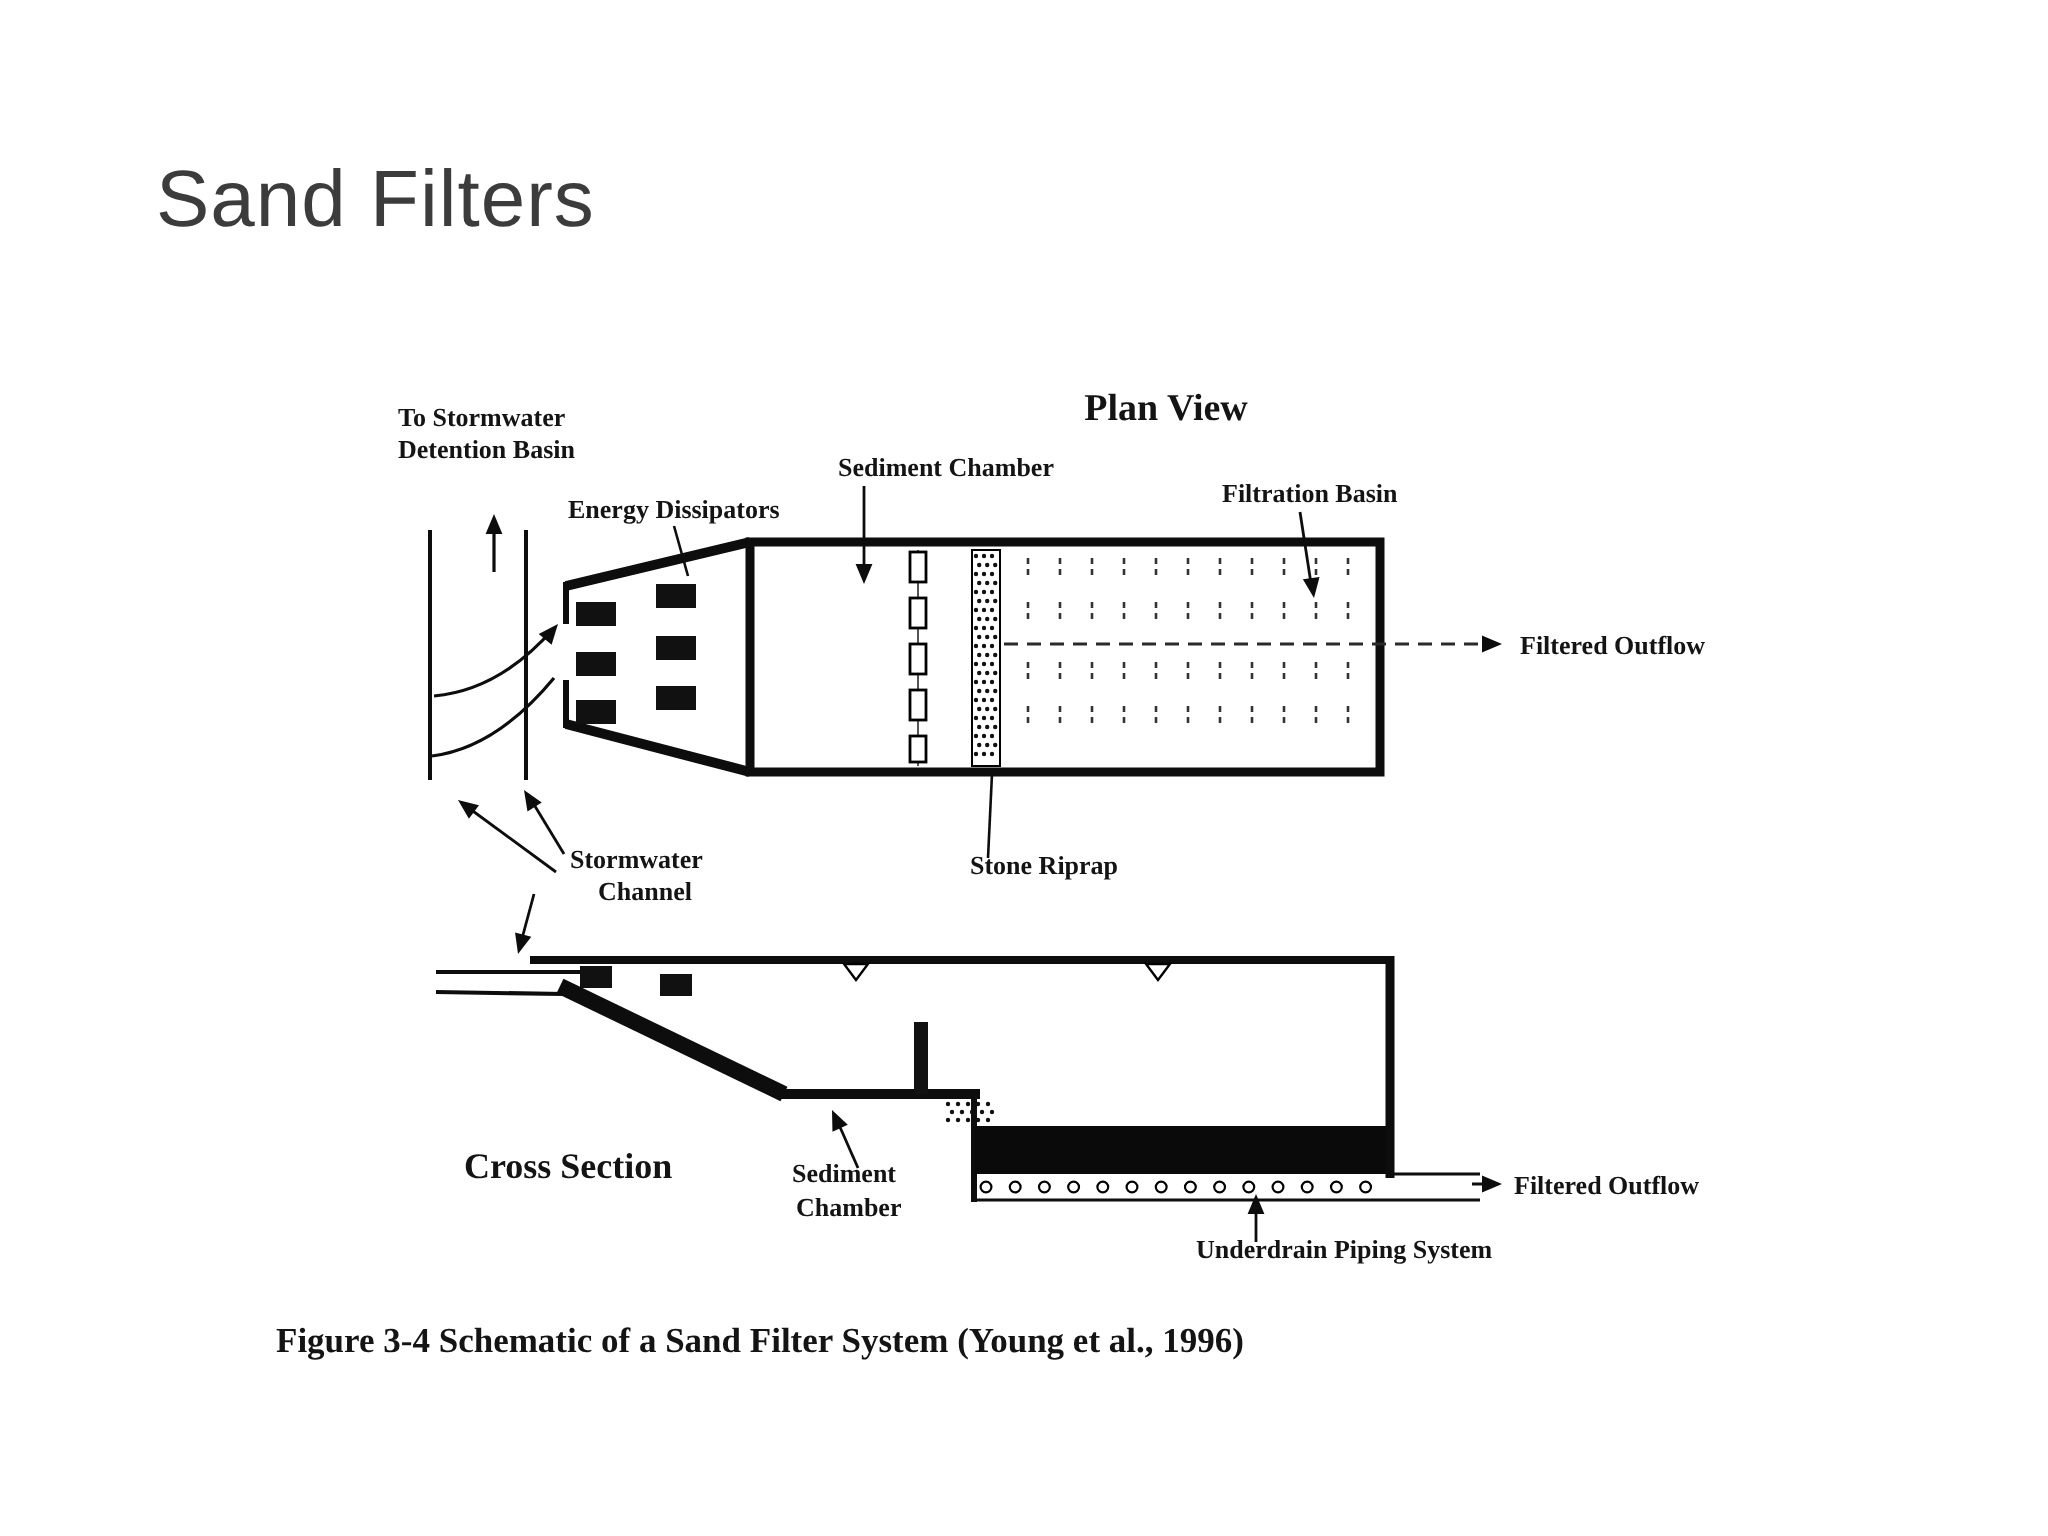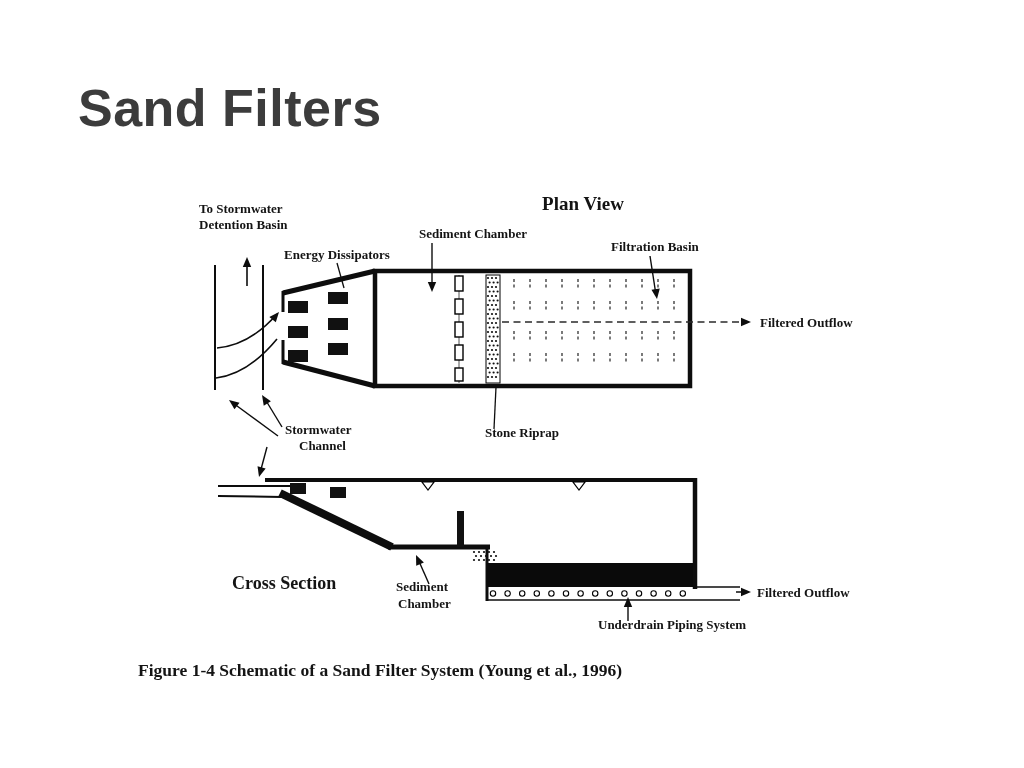--- a/index.html
+++ b/index.html
@@ -2,21 +2,21 @@
 <html><head>
 <meta charset="utf-8">
 <style>
   html,body{margin:0;padding:0;}
   body{
     width:1024px;height:768px;background:#ffffff;position:relative;overflow:hidden;
     font-family:"Liberation Sans",sans-serif;
   }
   .slide-title{
     position:absolute;left:78px;top:78px;margin:0;
-    font-size:52px;font-weight:700;color:#3c3c3c;letter-spacing:0.5px;
+    font-size:40px;font-weight:400;color:#3c3c3c;letter-spacing:0.5px;
     font-family:"Liberation Sans",sans-serif;
   }
   .diagram{position:absolute;left:130px;top:180px;}
   svg text{
     font-family:"Liberation Serif","DejaVu Serif",serif;
     font-weight:bold;fill:#141414;
   }
   svg text.lbl{font-size:13px;}
   svg text.heading{font-size:19px;}
   svg text.heading2{font-size:18px;}
@@ -295,13 +295,13 @@
     <line x1="299" y1="404" x2="288" y2="379" stroke="#0d0d0d" stroke-width="1.4"></line>
     <polygon points="0,0 -10,-4.2 -10,4.2" fill="#0d0d0d" transform="translate(286,375) rotate(-114)"></polygon>
 
     <text class="lbl" x="468" y="449">Underdrain Piping System</text>
     <line x1="498" y1="441" x2="498" y2="421" stroke="#0d0d0d" stroke-width="1.4"></line>
     <polygon points="0,0 -10,-4.2 -10,4.2" fill="#0d0d0d" transform="translate(498,417) rotate(-90)"></polygon>
   </g>
 </svg>
 </div>
 
-<div class="caption">Figure 1-4 Schematic of a Sand Filter System (Young et al., 1996)</div>
+<div class="caption">Figure 3-4 Schematic of a Sand Filter System (Young et al., 1996)</div>
 
 </body></html>

